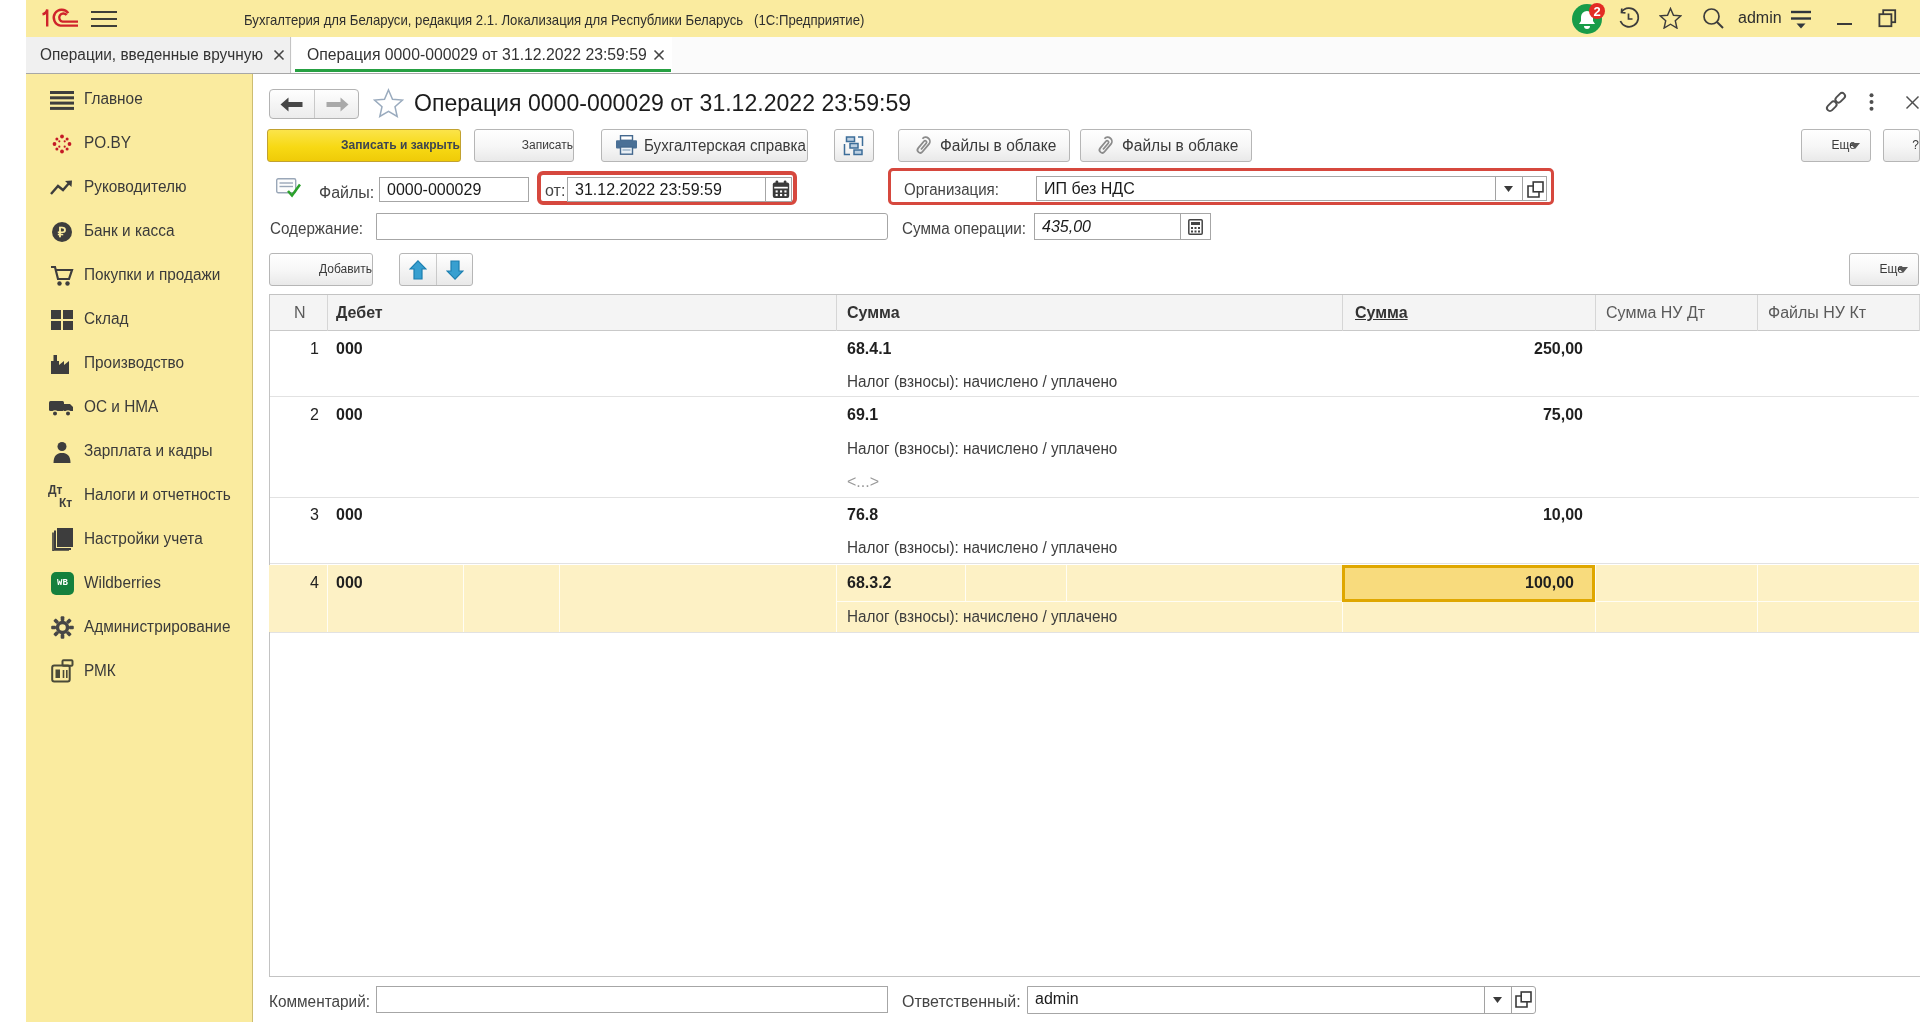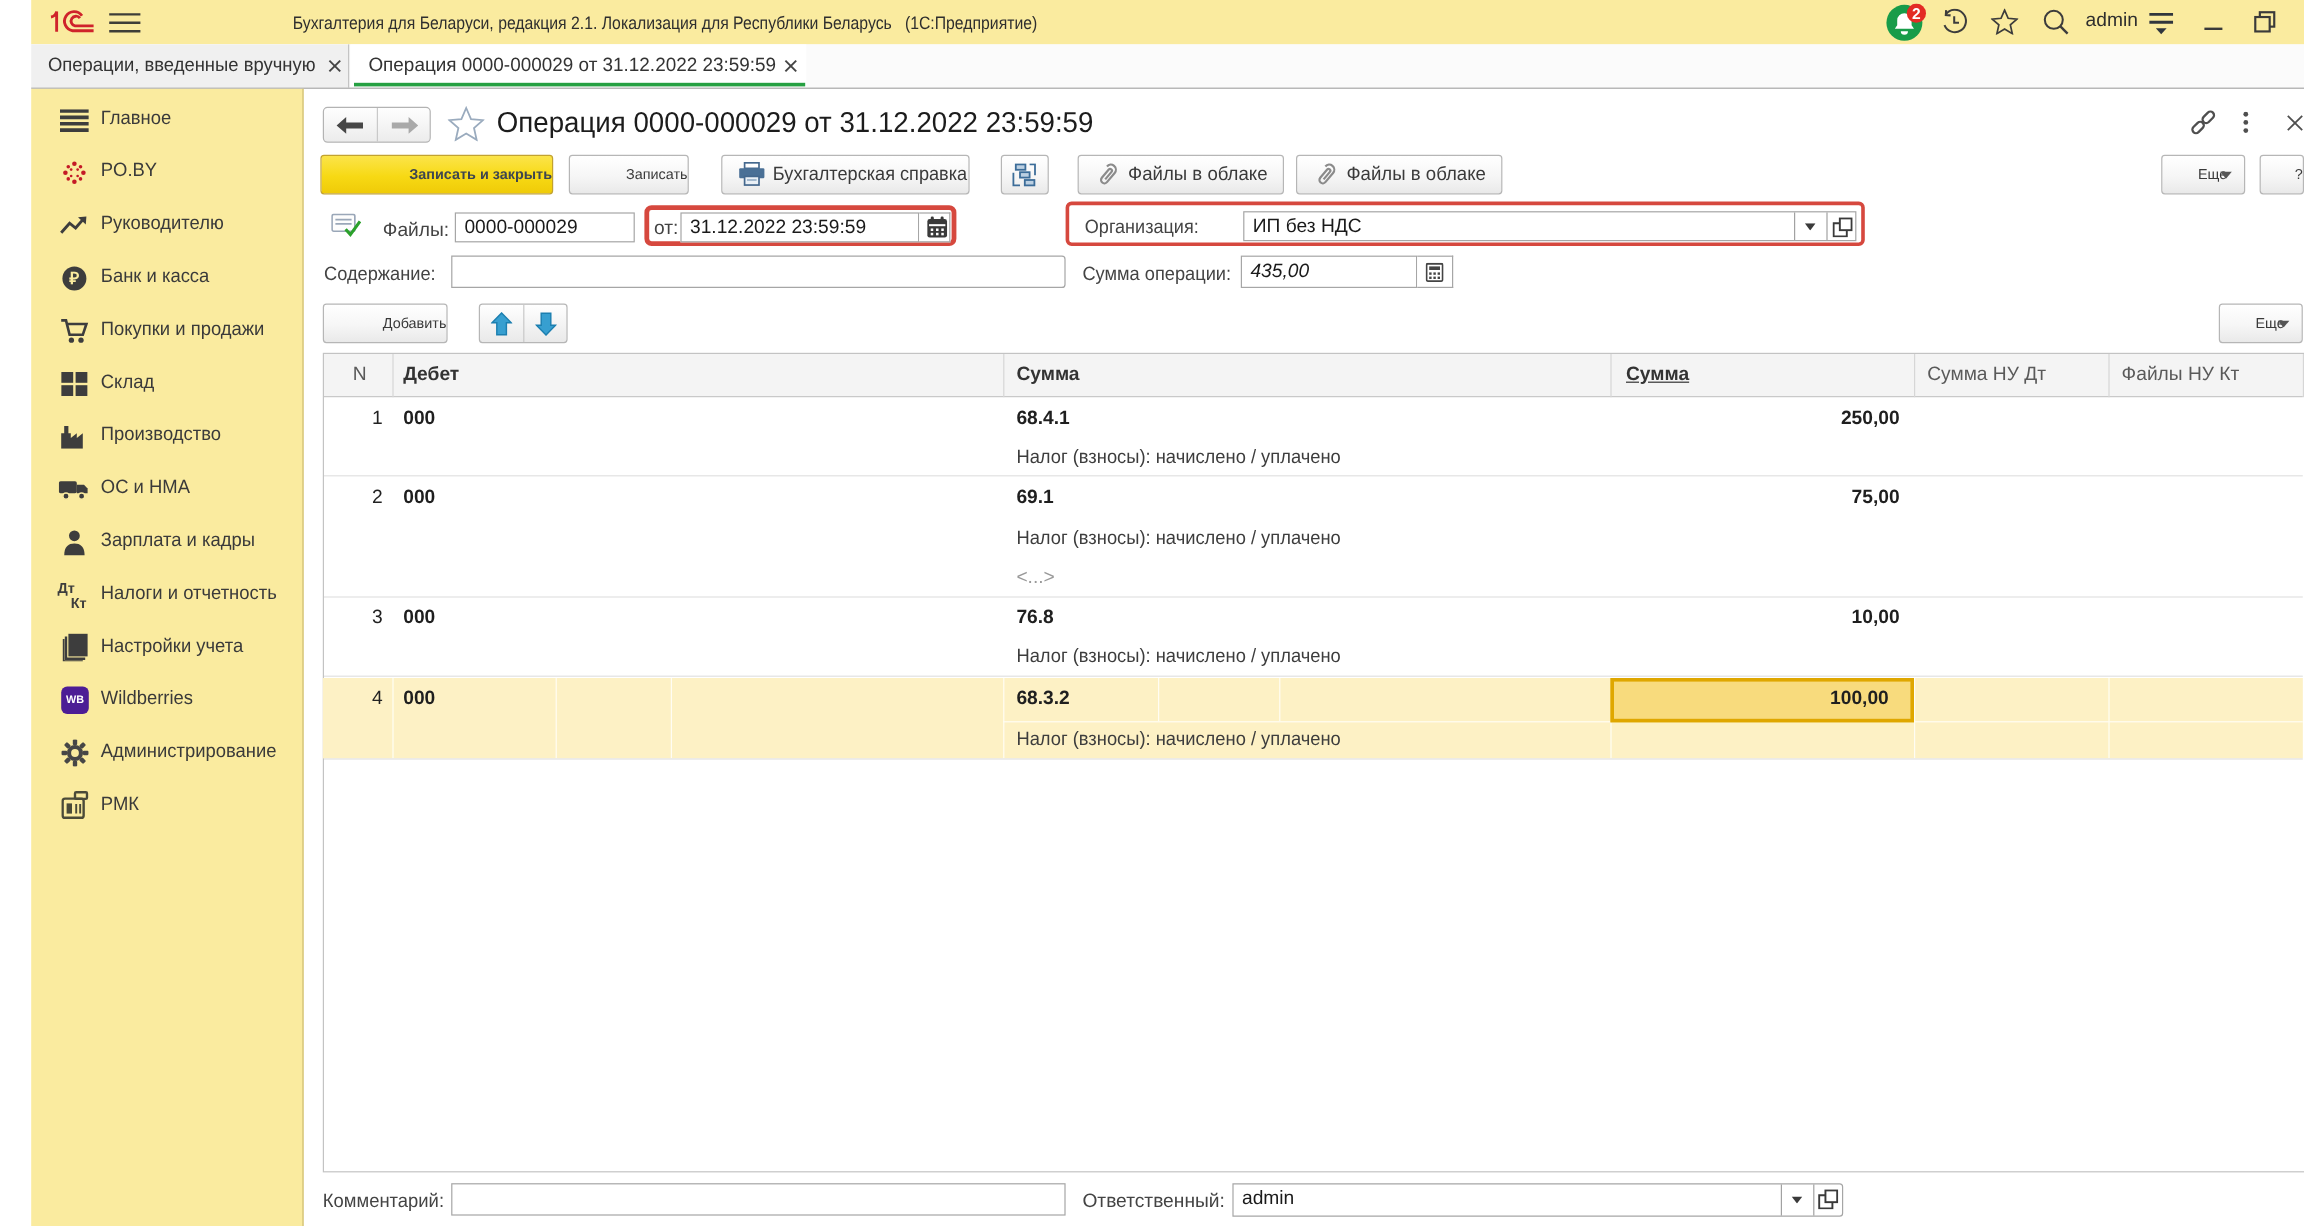--- a/index.html
+++ b/index.html
@@ -190,21 +190,21 @@
 <div class="abs" style="left:22px;top:484px;font-size:12px;font-weight:bold;color:#3d3d3d;line-height:13px;">Дт<br><span style="margin-left:11px">Кт</span></div>
 <div class="sbitem" style="top:486px">Налоги и отчетность</div>
 
 <svg class="abs" style="left:26px;top:528px" width="22" height="23" viewBox="0 0 22 23">
   <rect x="5" y="0" width="16" height="19" fill="#3d3d3d"></rect>
   <path d="M3 2.5 L3 21 L19 21" fill="none" stroke="#3d3d3d" stroke-width="2"></path>
   <path d="M1 4.5 L1 23 L17 23" fill="none" stroke="#3d3d3d" stroke-width="1.6"></path>
 </svg>
 <div class="sbitem" style="top:530px">Настройки учета</div>
 
-<div class="abs" style="left:25px;top:572px;width:23px;height:23px;border-radius:5px;background:#4c1d95;color:#fff;font-size:9px;font-weight:bold;text-align:center;line-height:23px;">WB</div>
+<div class="abs" style="left:25px;top:572px;width:23px;height:23px;border-radius:5px;background:#15803d;color:#fff;font-size:9px;font-weight:bold;text-align:center;line-height:23px;font-family:Liberation Mono, monospace;">WB</div>
 <div class="sbitem" style="top:574px">Wildberries</div>
 
 <svg class="abs" style="left:25px;top:616px" width="23" height="23" viewBox="0 0 24 24">
   <g fill="#464646">
     <circle cx="12" cy="12" r="7"></circle>
     <g>
       <rect x="10.1" y="0.2" width="3.8" height="5" rx="1"></rect>
       <rect x="10.1" y="18.8" width="3.8" height="5" rx="1"></rect>
       <rect x="0.2" y="10.1" width="5" height="3.8" rx="1"></rect>
       <rect x="18.8" y="10.1" width="5" height="3.8" rx="1"></rect>

